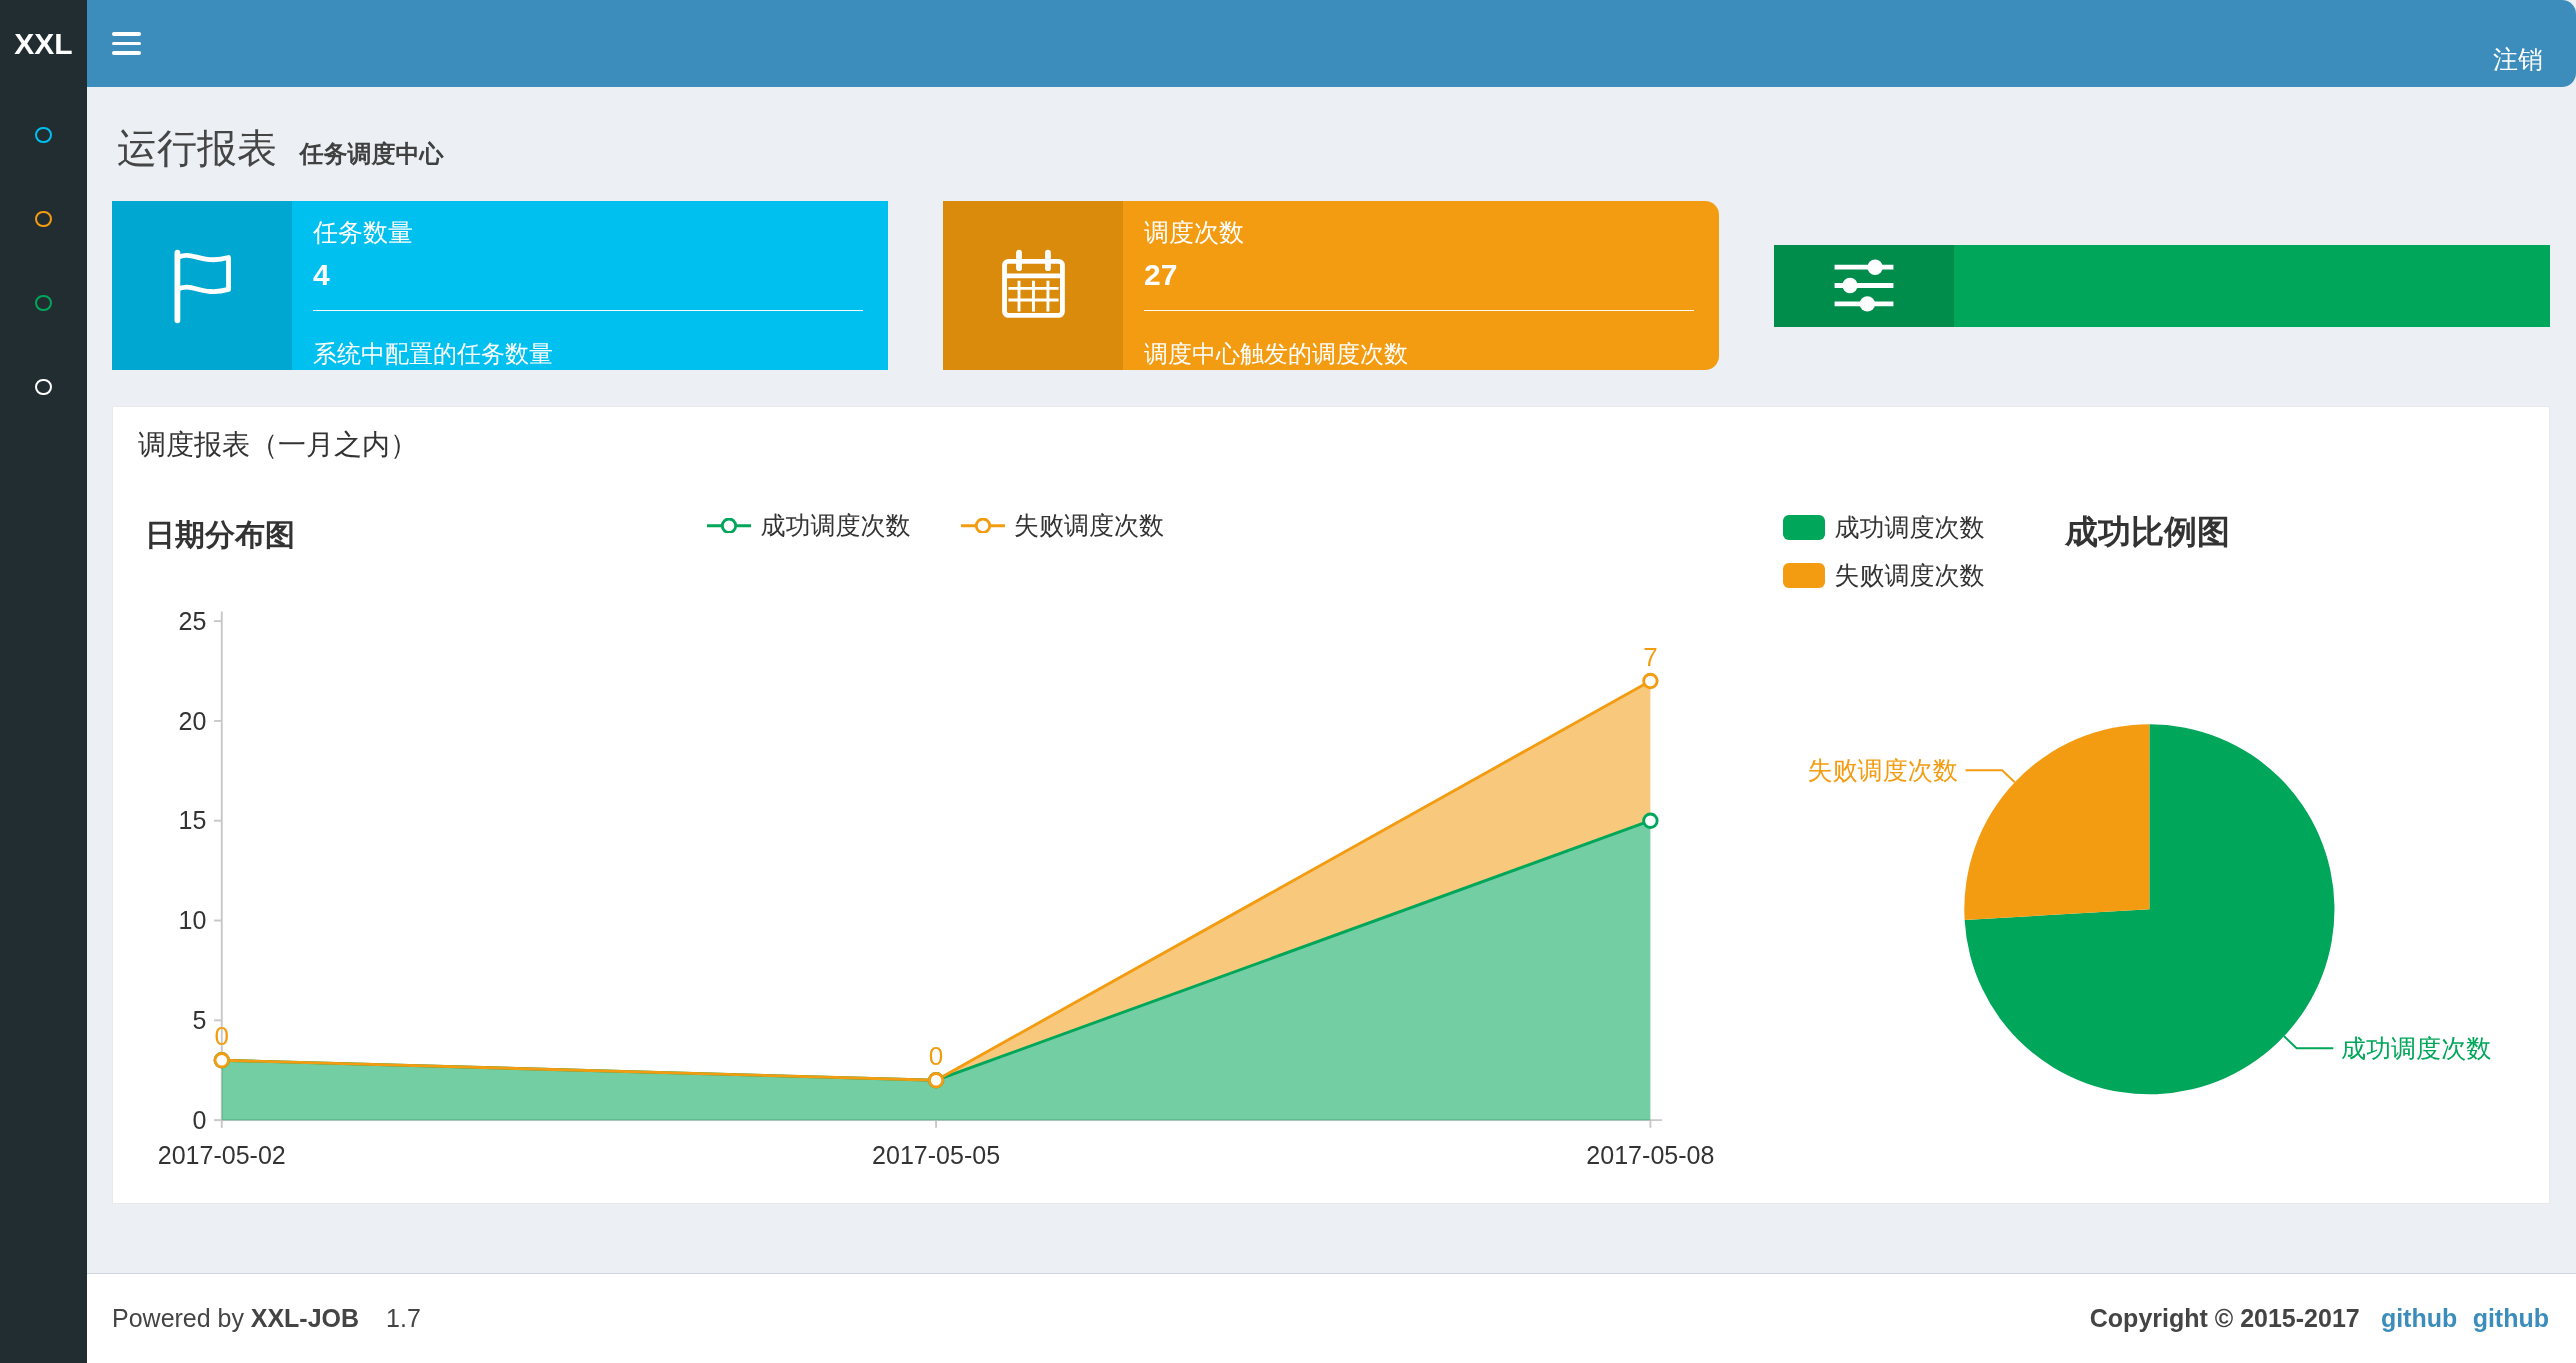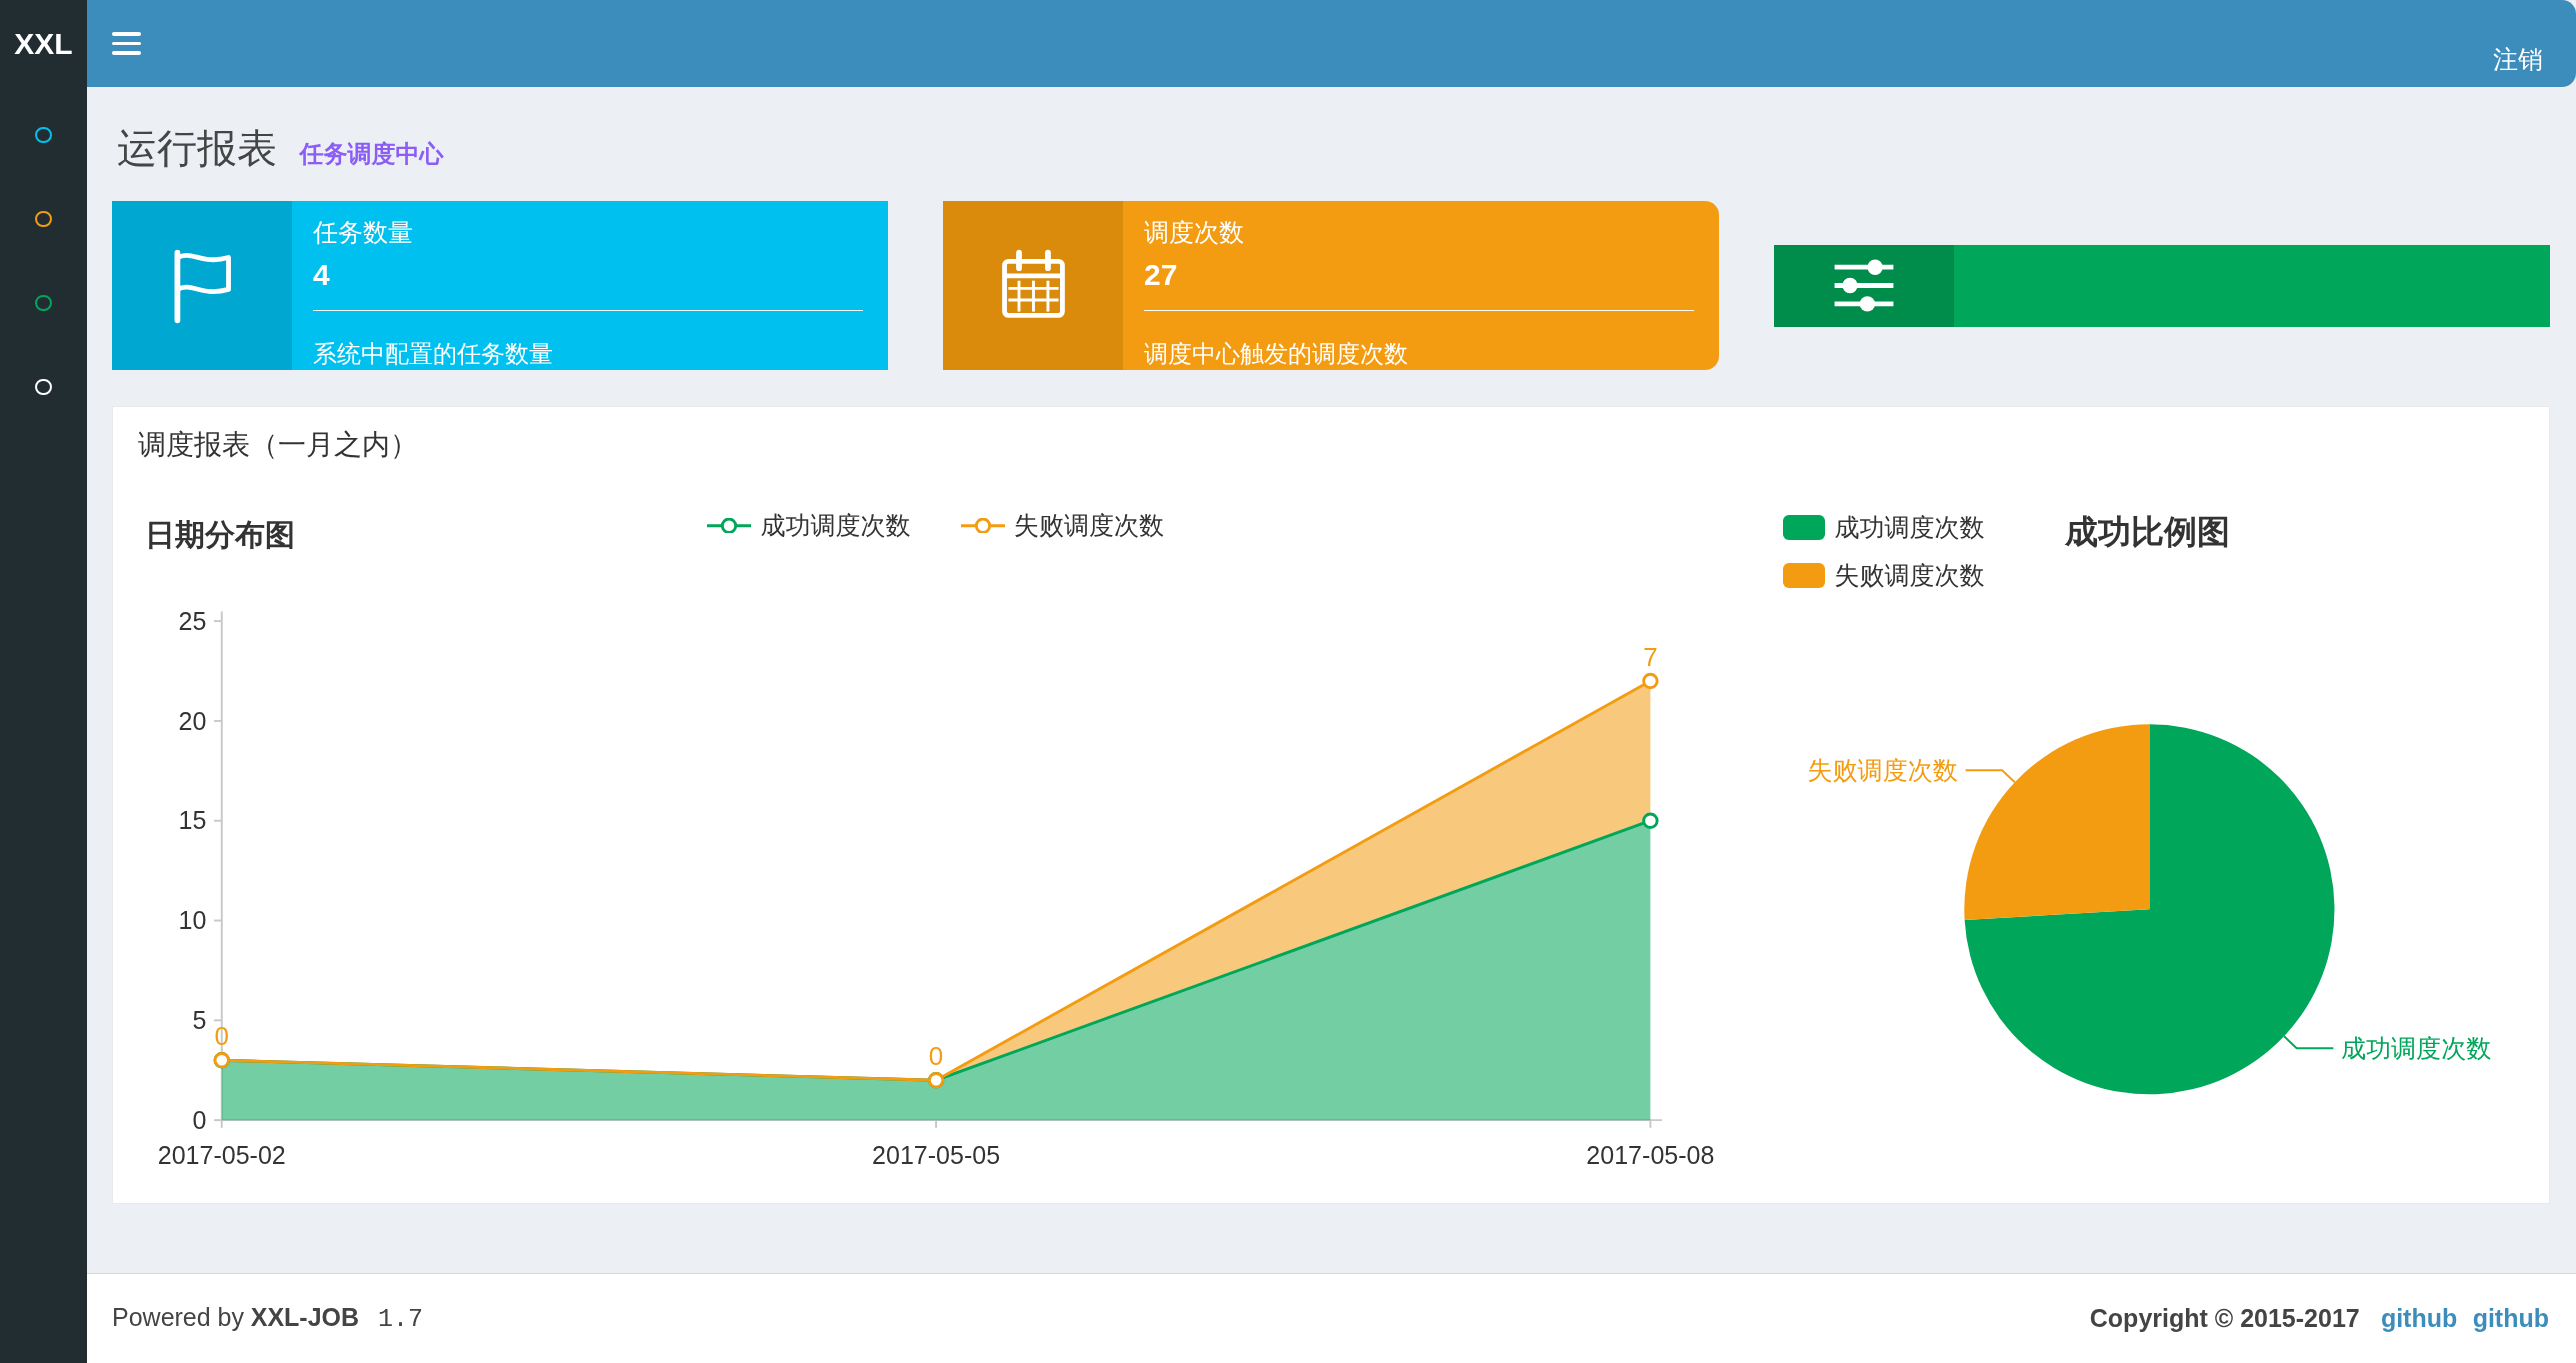--- a/index.html
+++ b/index.html
@@ -18,21 +18,21 @@
             font-size:25px; text-decoration:none; cursor:pointer; }
 
   
   .sidebar { position:absolute; left:0; top:87px; width:87px; height:1276px; background:#222d32; padding-top:5.8px; }
   .sidebar-item { height:84px; display:flex; align-items:center; justify-content:center; cursor:pointer; }
   .circle-o { width:16.4px; height:16.4px; border-radius:50%; border:2.9px solid #fff; }
 
   
   .page-title { position:absolute; left:117px; top:121px; white-space:nowrap; }
   .page-title .t { font-size:40px; color:#454545; font-weight:500; }
-  .page-title .s { font-size:24px; color:#8b5cf6; margin-left:13.5px; }
+  .page-title .s { font-size:24px; color:#404040; margin-left:13.5px; }
 
   
   .boxes { position:absolute; left:112px; top:199px; width:2438px; height:173px; display:flex; gap:55px;align-items:center; }
   .info-box { flex:1; display:flex; color:#fff; }
   .icon-area { width:180px; display:flex; align-items:center; justify-content:center; }
   .box-body { flex:1; padding:15.4px 25px 0 21px; }
   .box-title { font-size:25px; }
   .box-value { font-size:30px; font-weight:bold; margin-top:8.7px; }
   .box-divider { height:0; border-top:1.9px solid rgba(255,255,255,0.95); margin-top:18.3px; }
   .box-desc { font-size:24px; margin-top:27px; }
@@ -227,21 +227,21 @@
       <polyline points="548.6557391820253,374.7583944707969 561.7484647303402,387.11074395243406 599.7484647303402,387.11074395243406" fill="none" stroke="#00a65a" stroke-width="2"></polyline>
       <text x="607.7484647303402" y="396.11074395243406" text-anchor="start" fill="#00a65a" class="pie-label">成功调度次数</text>
       <path d="M409 243 L217.32483361191652 254.16380715081135 A192 192 0 0 1 408.99999999999994 51 Z" fill="#f39c12"></path>
       <polyline points="269.34426081797466,111.24160552920313 256.2515352696598,98.88925604756591 218.25153526965983,98.88925604756591" fill="none" stroke="#f39c12" stroke-width="2"></polyline>
       <text x="210.25153526965983" y="107.88925604756591" text-anchor="end" fill="#f39c12" class="pie-label">失败调度次数</text>
     </svg>
 
   <footer class="footer">
     <div class="left">
       <span>Powered by</span><b>XXL-JOB</b>
-      <span style="margin-left:12px;font-family:Liberation Mono, monospace;">1.7</span>
+      <span style="margin-left:20px;">1.7</span>
     </div>
     <div class="right">
       <span class="cp">Copyright © 2015-2017</span>
       <a>github</a>
       <a>github</a>
     </div>
   </footer>
 
 </div>
 

